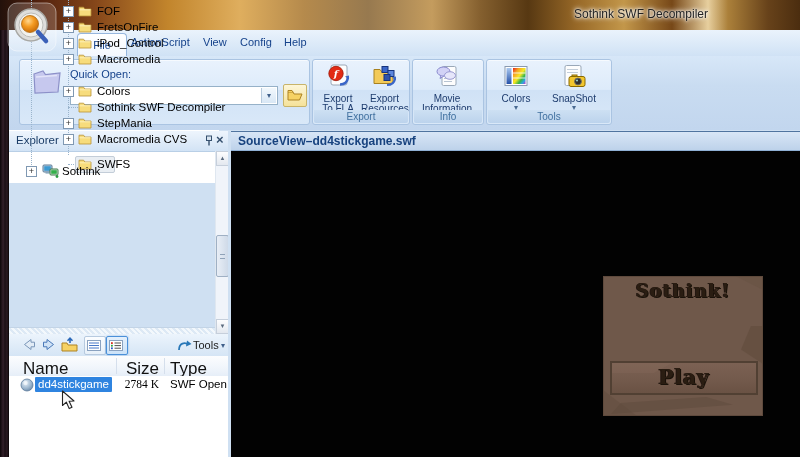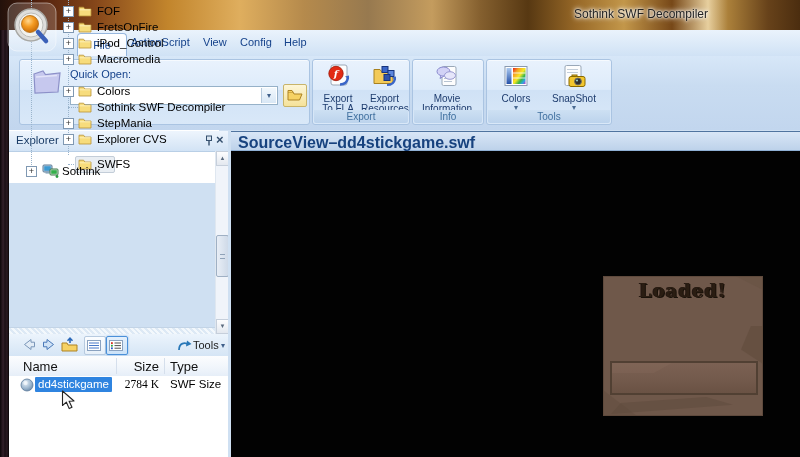--- a/index.html
+++ b/index.html
@@ -86,34 +86,34 @@
   #goto-arrow{left:212px;top:7px;font-size:8px;color:#40608a;}
   .viewbtn{position:absolute;top:2px;width:20px;height:17px;border:1px solid #b7cadf;border-radius:2px;
     background:linear-gradient(180deg,#fbfdff,#e7f0f9);}
   .viewbtn.active{border:1px solid #4a90d9;background:linear-gradient(180deg,#e4f0fc,#cbe2f8);
     box-shadow:0 0 2px rgba(60,130,210,.6);}
 
   
   #ftable-head{left:9px;top:356px;width:219px;height:20px;
     background:linear-gradient(180deg,#fcfdfe 0%,#f0f5fb 60%,#e6eef8 100%);border-bottom:1px solid #cdd9e8;}
   .hsep{position:absolute;top:2px;height:16px;width:1px;background:#d5dfec;}
-  .hcell{position:absolute;top:3px;font-size:13px;color:#111;}
+  .hcell{position:absolute;top:3px;font-size:17px;color:#111;}
   #flist{left:9px;top:376px;width:219px;height:81px;background:#fff;}
   #frow{position:absolute;left:0;top:1px;width:219px;height:17px;font-size:11.5px;}
   #frow .nsel{position:absolute;left:26px;top:0px;height:15px;padding:0 3px;background:#2f84e0;
     border-radius:1px;color:#fff;line-height:15px;}
   #frow .fsize{position:absolute;left:100px;top:1px;width:50px;text-align:right;color:#000;font-family:Liberation Serif, serif;}
   #frow .ftype{position:absolute;left:161px;top:1px;color:#000;}
 
   
   #splitter{left:228px;top:131px;width:3px;height:326px;background:#cfe0f2;}
   #srcbar{left:231px;top:131px;width:569px;height:20px;
     background:linear-gradient(180deg,#d8e6f6 0%,#bdd2ea 100%);
     border-top:1px solid #50749f;border-bottom:1px solid #8fb0d4;box-sizing:border-box;}
-  #srcbar-title{left:238px;top:134px;font-size:16px;font-weight:bold;color:#17427e;}
+  #srcbar-title{left:238px;top:134px;font-size:12px;font-weight:bold;color:#17427e;}
   #blackpane{left:231px;top:151px;width:569px;height:306px;background:#020202;}
 
   
   #preview{left:603px;top:276px;width:160px;height:140px;background:#6f584a;
     box-shadow:inset 0 0 0 1px #5f4a3d;}
   .patch{position:absolute;background:#5e4a3b;}
   #loaded-text{position:absolute;left:0;top:4px;width:100%;text-align:center;
     font-family:"DejaVu Serif",serif;font-weight:bold;font-size:18px;letter-spacing:1px;
     color:#2a1d12;text-shadow:1px 1px 0 #1a120a,-1px 0 0 #241812;}
   #play-btn{position:absolute;left:7px;top:85px;width:144px;height:30px;
@@ -332,21 +332,21 @@
           <path d="M1.5 4.8 L12.5 4.8" stroke="#fdf0b8"></path>
         </svg>
       <span class="lbl">StepMania</span>
     </div>
     <div class="trow lvl1" style="left:0;top:131px;width:200px">
       <span class="exp">+</span>
       <svg class="fold" width="14" height="12" viewBox="0 0 14 12">
           <path d="M1 2.2 L5.6 2.2 L6.8 4 L13 4 L13 11 L1 11 Z" fill="#f7dc7c" stroke="#b99336" stroke-width="0.8"></path>
           <path d="M1.5 4.8 L12.5 4.8" stroke="#fdf0b8"></path>
         </svg>
-      <span class="lbl">Explorer CVS</span>
+      <span class="lbl">Macromedia CVS</span>
     </div>
     <div class="trow lvl1" style="left:0;top:156px;width:200px">
       <span class="stub" style="left:68px;top:8px;width:10px"></span>
       <span class="sel-box"></span>
       <svg class="fold" width="14" height="12" viewBox="0 0 14 12">
           <path d="M1 2.2 L5.6 2.2 L6.8 4 L13 4 L13 11 L1 11 Z" fill="#f7dc7c" stroke="#b99336" stroke-width="0.8"></path>
           <path d="M1.5 4.8 L12.5 4.8" stroke="#fdf0b8"></path>
         </svg>
       <span class="lbl">SWFS</span>
     </div>
@@ -425,37 +425,38 @@
         <defs>
             <radialGradient id="sphg" cx="38%" cy="32%" r="80%">
           <stop offset="0%" stop-color="#e8f2fa"></stop>
               <stop offset="60%" stop-color="#9ab4cc"></stop>
               <stop offset="100%" stop-color="#5e7e9e"></stop>
         </radialGradient>
           </defs>
       </svg>
       <span class="nsel">dd4stickgame</span>
       <span class="fsize">2784 K</span>
-      <span class="ftype">SWF Size</span>
+      <span class="ftype">SWF Open</span>
     </div>
   </div>
 
   <div id="splitter" class="abs"></div>
   <div id="srcbar" class="abs"></div>
   <div id="srcbar-title" class="abs">SourceView–dd4stickgame.swf</div>
   <div id="blackpane" class="abs"></div>
 
   <div id="preview" class="abs">
     <div class="patch" style="right:0;top:50px;width:22px;height:38px;opacity:.55;clip-path:polygon(100% 0,100% 100%,0 62%,45% 0)"></div>
     <div class="patch" style="left:8px;bottom:2px;width:122px;height:17px;opacity:.5;clip-path:polygon(0 100%,100% 45%,78% 0,8% 35%)"></div>
     <div class="patch" style="left:0;bottom:0;width:34px;height:26px;opacity:.4;clip-path:polygon(0 0,100% 100%,0 100%)"></div>
     <div class="patch" style="right:0;top:0;width:34px;height:14px;opacity:.25;clip-path:polygon(20% 0,100% 0,100% 100%)"></div>
-    <div id="loaded-text">Loaded!</div>
+    <div id="loaded-text">Sothink!</div>
     <div id="play-btn">
       <div class="patch" style="left:0;top:0;width:60px;height:10px;opacity:.25;background:#8a7060;clip-path:polygon(0 0,100% 0,70% 100%,0 100%)"></div>
+      <div id="play-label">Play</div>
     </div>
   </div>
 
   <svg id="cursor" class="abs" width="15" height="20" viewBox="0 0 15 20">
     <path d="M1.5 1 L1.5 15.5 L5.4 12.2 L8.2 18.6 L11 17.3 L8.1 11.2 L13 11 Z" fill="#f8f8f8" stroke="#222" stroke-width="1.1" stroke-linejoin="round"></path>
   </svg>
 
 </div>
 
 </body></html>

